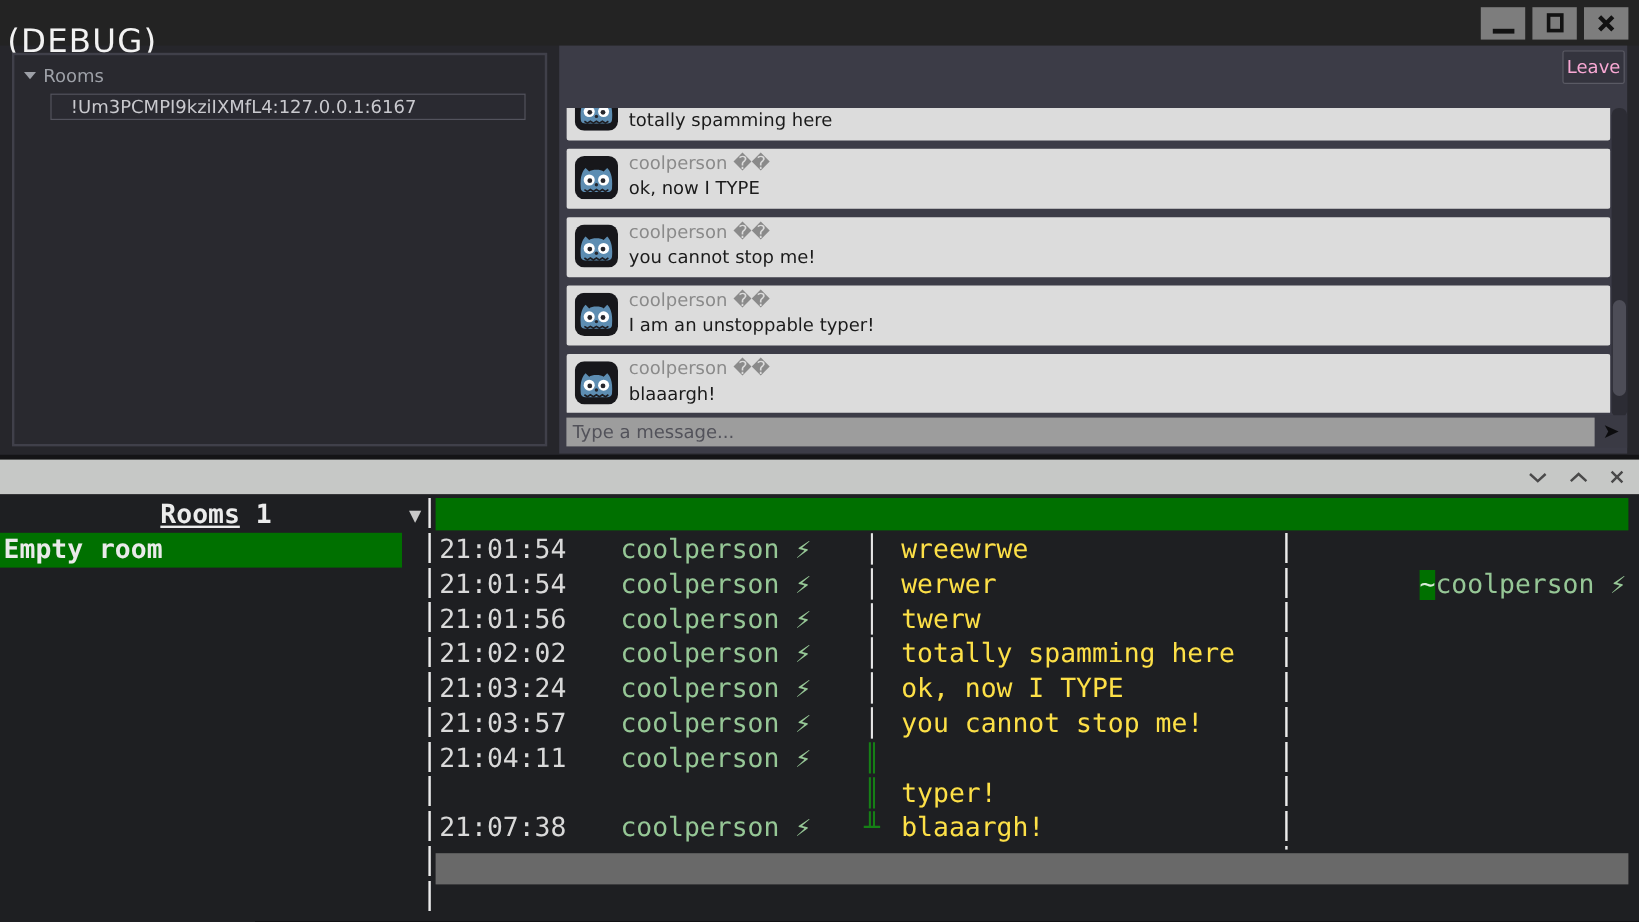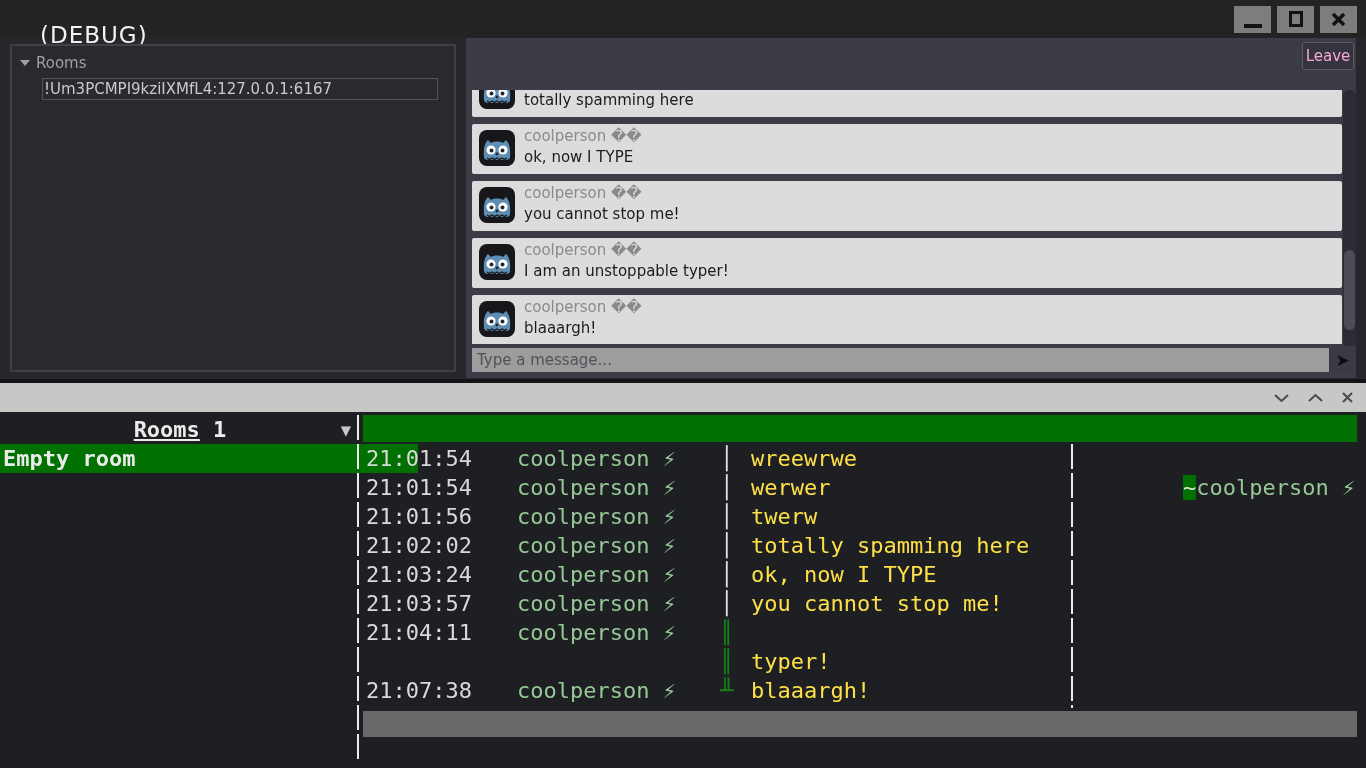--- a/index.html
+++ b/index.html
@@ -4,34 +4,34 @@
 <style>
   * { margin:0; padding:0; box-sizing:border-box; }
   html,body { background:#101012; }
   .screen { position:relative; width:1366px; height:768px; overflow:hidden;
             background:#141416; font-family:"DejaVu Sans", sans-serif; }
 
   
   .app { position:absolute; left:0; top:0; width:1366px; height:379px; background:#26262b; }
   .titlebar { position:absolute; left:0; top:0; right:0; height:38px; background:#232323;
               display:flex; align-items:center; }
-  .app-title { color:#f2f2f2; font-size:23px; padding-left:40px; letter-spacing:1px;margin-top:31px; }
+  .app-title { color:#f2f2f2; font-size:27px; padding-left:6px; letter-spacing:1px;margin-top:31px; }
   .win-btns { margin-left:auto; display:flex; gap:6px; padding-right:9px; }
   .win-btn { width:37px; height:27px; background:#7d7d7d; display:flex; align-items:center;
              justify-content:center; cursor:default; }
   .glyph-min { width:18px; height:4px; background:#121212; margin-top:14px; }
   .glyph-max { width:14px; height:16px; border:3px solid #121212; }
 
   .rooms-panel { position:absolute; left:10px; top:44px; width:446px; bottom:7px;
                  background:#29292f; border:2px solid #40404a; }
   .tree-row { display:flex; align-items:center; gap:6px; padding:8px 0 0 8px; color:#9da0a7; font-size:15px; }
   .tree-arrow { width:0; height:0; border-left:5px solid transparent; border-right:5px solid transparent;
                 border-top:6px solid #9da0a7; }
   .room-entry { margin:6px 16px 0 30px; height:22px; background:#2a2a31; border:1px solid #53535d;
-                color:#c9c9ce; font-size:15px; line-height:20px; padding-left:1px;
+                color:#c9c9ce; font-size:15px; line-height:20px; padding-left:16px;
                 white-space:nowrap; overflow:hidden; }
 
   .chat-panel { position:absolute; left:466px; right:10px; top:38px; bottom:1px; background:#3c3c47; }
   .leave-btn { position:absolute; top:4px; right:2px; width:52px; height:28px; background:#34343e;
                border:1px solid #5a5a64; border-radius:2px; color:#f9a8d4; font-size:15px;
                display:flex; align-items:center; justify-content:center; }
   .messages { position:absolute; left:6px; right:14px; top:52px; bottom:34px; overflow:hidden; }
   .msg-card { height:50px; background:#dcdcdc; border-radius:2px; margin-bottom:7px; position:relative; }
   .msg-card.clipped { margin-top:-23px; }
   .avatar { position:absolute; left:7px; top:6px; width:36px; height:36px; }
@@ -53,21 +53,21 @@
                    display:flex; align-items:center; justify-content:flex-end; gap:17px; padding-right:12px; }
   .tt-icon { display:flex; align-items:center; }
   .term-body { position:absolute; left:0; right:0; top:29px; bottom:0; background:#1e1f22;
                font-family:"DejaVu Sans Mono", monospace; font-size:22px; line-height:29px;
                color:#d9d9d9; }
 
   .side-row1 { position:absolute; left:0; top:3px; width:357px; height:29px; padding-left:3px;
                font-weight:bold; color:#ececec;text-align:center; }
   .side-row1 .hdr { text-decoration:underline; }
   .side-dd { position:absolute; right:6px; top:1px; font-size:17px; color:#c9c9c9; }
-  .side-row2 { position:absolute; left:0; top:32px; width:418px; height:29px; padding-left:3px;
+  .side-row2 { position:absolute; left:0; top:32px; width:335px; height:29px; padding-left:3px;
                font-weight:bold; color:#eaeaea; background:#007000; }
 
   .vsep { position:absolute; width:2px;
           background:repeating-linear-gradient(180deg,#ececec 0px,#ececec 25px,rgba(0,0,0,0) 25px,rgba(0,0,0,0) 29px); }
   .vsep-left { left:357px; top:3px; height:calc(100% - 8px); }
   .vsep-member { left:1071px; top:32px; height:264px; }
 
   .room-header-bar { position:absolute; left:363px; right:9px; top:3px; height:27px; background:#007000; }
 
   .log { position:absolute; left:363px; right:12px; top:32px; }

